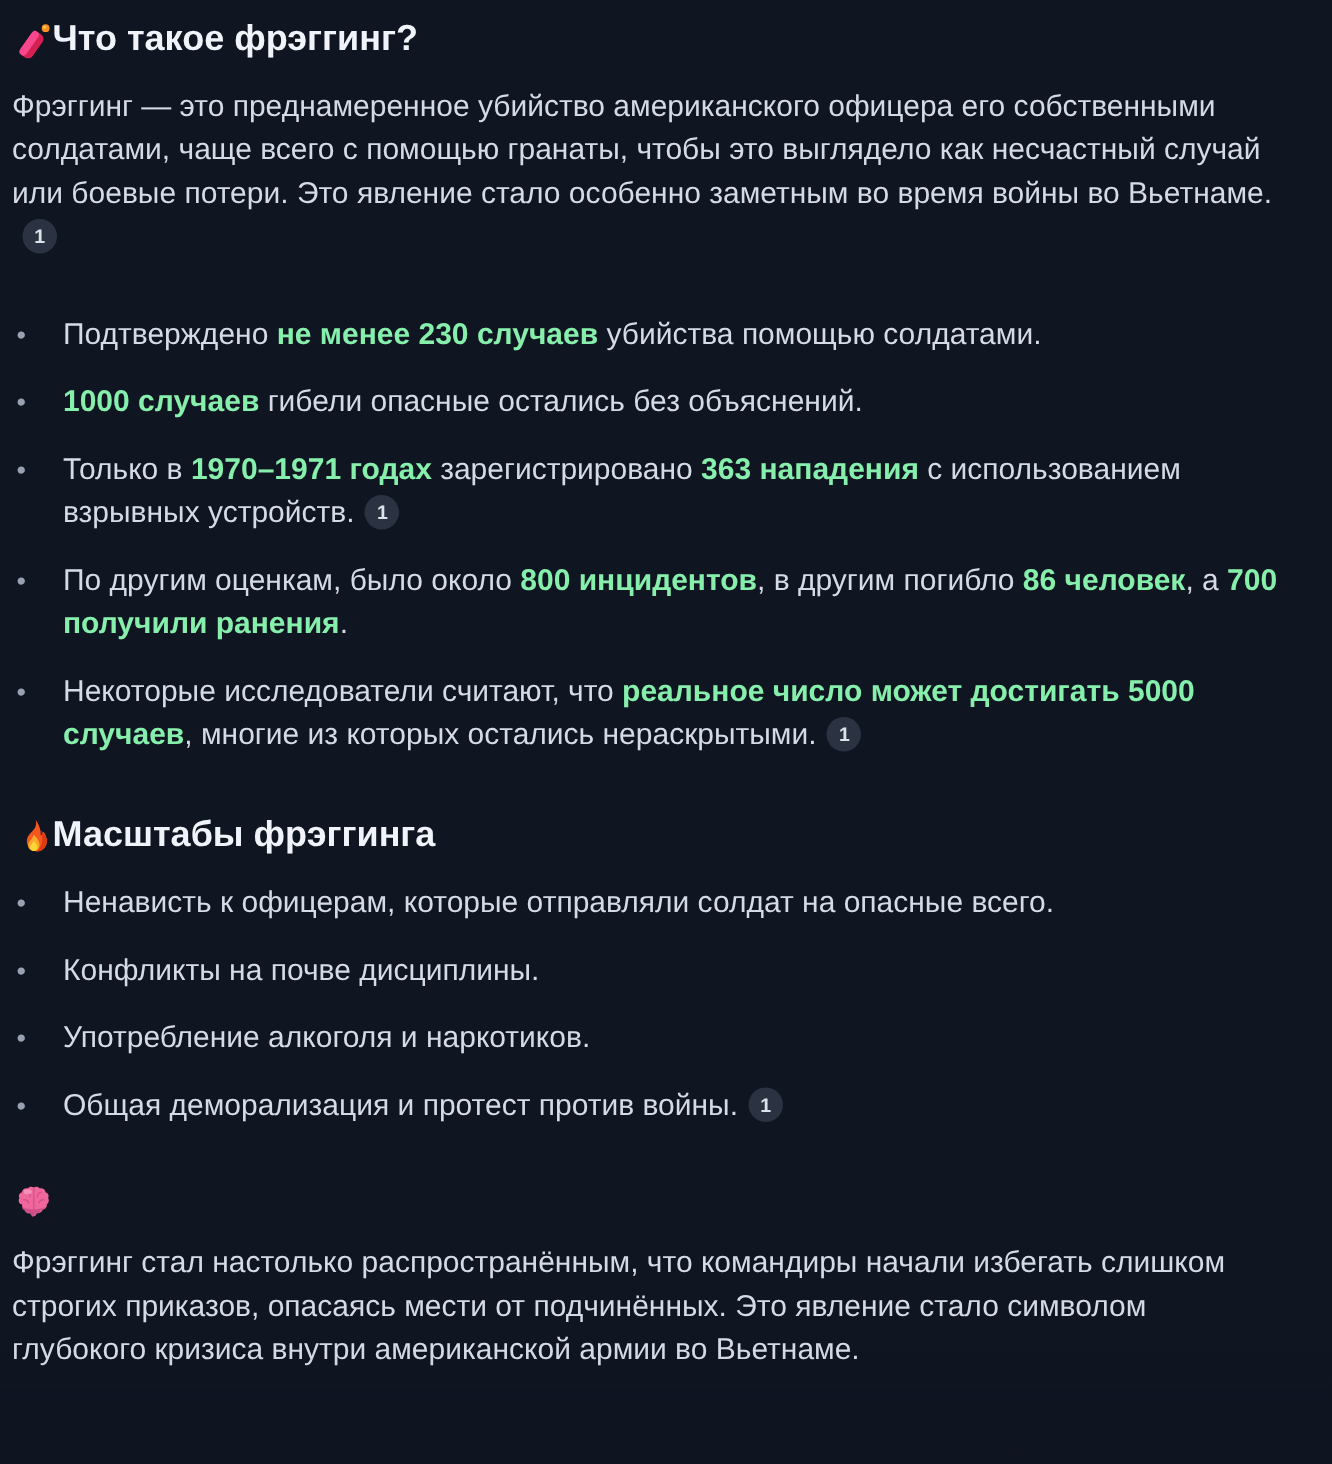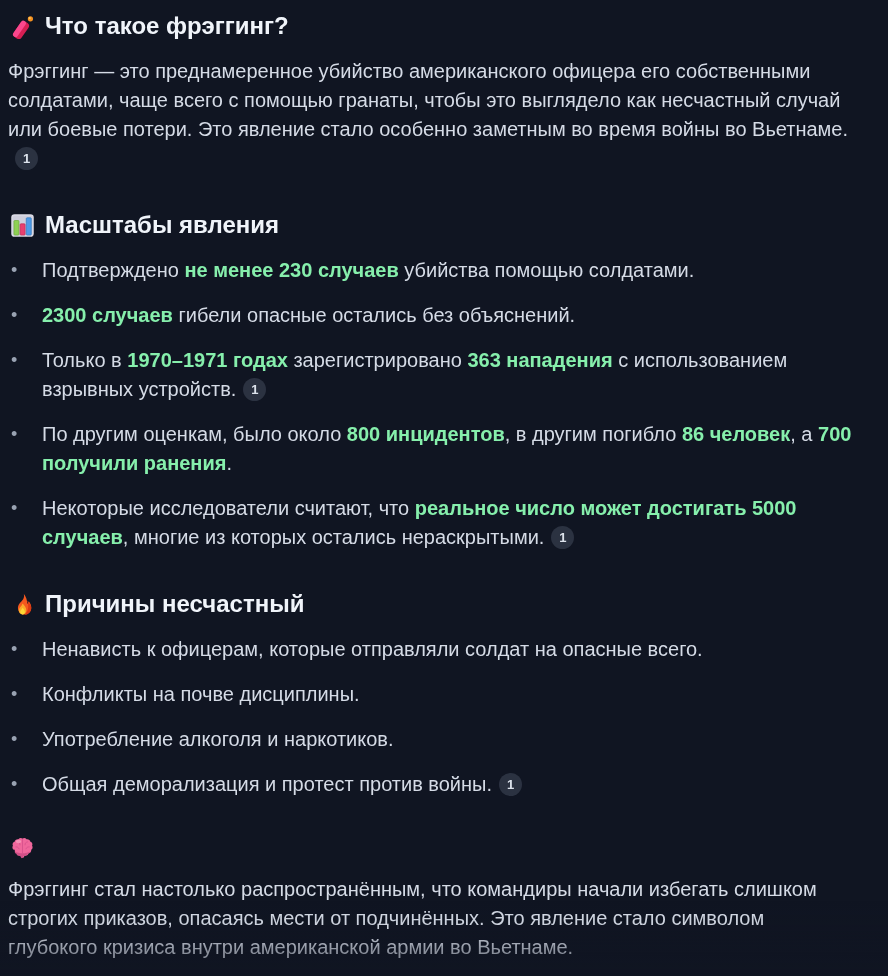--- a/index.html
+++ b/index.html
@@ -10,21 +10,21 @@
     color: #d5dbe6;
     font-family: "Liberation Sans", sans-serif;
     font-size: 20px; line-height: 29px;
   }
   .page { padding: 10px 33px 20px 8px; position: relative; }
 
   .section { margin-top: 36px; }
   .section:first-child { margin-top: 0; }
 
   h2 {
-    display: flex; align-items: center; gap: 10px;
+    display: flex; align-items: center; gap: 0;
     margin: 0 0 15px 0; padding-left: 2px;
     font-size: 24px; line-height: 32px; font-weight: 700;
     color: #f0f4fa;
   }
   .emoji { width: 25px; height: 25px; flex: none; display: inline-flex; }
   .emoji svg { width: 25px; height: 25px; }
 
   p { margin: 0; }
 
   ul { list-style: none; margin: 0; padding: 0; }
@@ -70,40 +70,28 @@
           <circle cx="19.6" cy="4.6" r="2.5" fill="#f59120"></circle>
           <circle cx="18.9" cy="3.9" r="1.1" fill="#fcc35c"></circle>
         </svg>
       </span>
       <span>Что такое фрэггинг?</span>
     </h2>
     <p><span>Фрэггинг — это преднамеренное убийство американского офицера его собственными солдатами, чаще всего с помощью гранаты, чтобы это выглядело как несчастный случай или боевые потери. Это явление стало особенно заметным во время войны во Вьетнаме.</span><sup class="cite">1</sup></p>
   </div>
 
   <div class="section">
-    <h2>
-      <span class="emoji">
-        <svg viewBox="0 0 24 24" aria-hidden="true">
-          <rect x="1.2" y="1.2" width="21.6" height="21.6" rx="3.2" fill="#dbdbe6"></rect>
-          <rect x="2.6" y="2.6" width="18.8" height="18.8" rx="1.8" fill="#cfcfdd"></rect>
-          <rect x="3.8" y="7.2" width="4.8" height="14" rx="0.8" fill="#8ed054" stroke="#6fae3e" stroke-width="0.7"></rect>
-          <rect x="9.7" y="10.4" width="4.8" height="10.8" rx="0.8" fill="#e84070" stroke="#c22e57" stroke-width="0.7"></rect>
-          <rect x="15.6" y="4.6" width="4.8" height="16.6" rx="0.8" fill="#4e9be8" stroke="#3579c0" stroke-width="0.7"></rect>
-        </svg>
-      </span>
-      <span>Масштабы явления</span>
-    </h2>
     <ul>
       <li>
         <span class="dot">•</span>
         <span class="txt"><span>Подтверждено </span><b>не менее 230 случаев</b><span> убийства помощью солдатами.</span></span>
       </li>
       <li>
         <span class="dot">•</span>
-        <span class="txt"><b>2300 случаев</b><span> гибели опасные остались без объяснений.</span></span>
+        <span class="txt"><b>1000 случаев</b><span> гибели опасные остались без объяснений.</span></span>
       </li>
       <li>
         <span class="dot">•</span>
         <span class="txt"><span>Только в </span><b>1970–1971 годах</b><span> зарегистрировано </span><b>363 нападения</b><span> с использованием взрывных устройств.</span><sup class="cite">1</sup></span>
       </li>
       <li>
         <span class="dot">•</span>
         <span class="txt"><span>По другим оценкам, было около </span><b>800 инцидентов</b><span>, в другим погибло </span><b>86 человек</b><span>, а </span><b>700 получили ранения</b><span>.</span></span>
       </li>
       <li>
@@ -116,21 +104,21 @@
   <div class="section">
     <h2>
       <span class="emoji">
         <svg viewBox="0 0 24 24" aria-hidden="true">
           <path d="M13.2 1.6c1 3.6-.6 5.6-2.3 7.4-1.6 1.7-3.3 3.4-3.3 6.1 0 3.8 2.9 6.6 6.4 6.6s6.4-2.8 6.4-6.7c0-2.3-.9-4.4-2.4-6.1-.2 1-.7 1.9-1.5 2.6.2-3.4-1.2-7.4-3.3-9.9z" fill="#f4581f"></path>
           <path d="M16.2 7.6c1.3 2.3 4.2 4.2 4.2 7.4 0 3.9-2.9 6.7-6.4 6.7 3.9-3.1 4.4-9.3 2.2-14.1z" fill="#dd3a12"></path>
           <path d="M12.1 21.5c-2 0-3.7-1.6-3.7-3.7 0-1.7 1.1-2.7 2-3.8.7-.8 1.3-1.7 1.5-2.9 1.7 1.3 3.8 4 3.8 6.4 0 2.2-1.6 4-3.6 4z" fill="#fba929"></path>
           <path d="M12.1 21.5c-1.3 0-2.3-1-2.3-2.3 0-1 .6-1.7 1.2-2.4.4-.5.8-1 .9-1.7 1 .8 2.4 2.5 2.4 4 0 1.4-1 2.4-2.2 2.4z" fill="#fdd835"></path>
         </svg>
       </span>
-      <span>Причины несчастный</span>
+      <span>Масштабы фрэггинга</span>
     </h2>
     <ul>
       <li>
         <span class="dot">•</span>
         <span class="txt"><span>Ненависть к офицерам, которые отправляли солдат на опасные всего.</span></span>
       </li>
       <li>
         <span class="dot">•</span>
         <span class="txt"><span>Конфликты на почве дисциплины.</span></span>
       </li>

